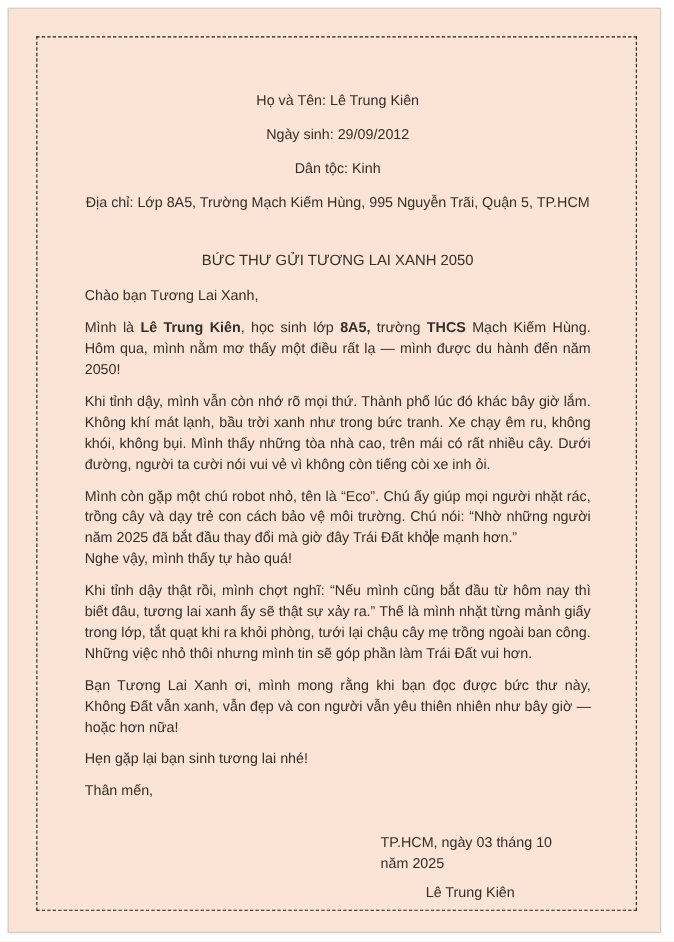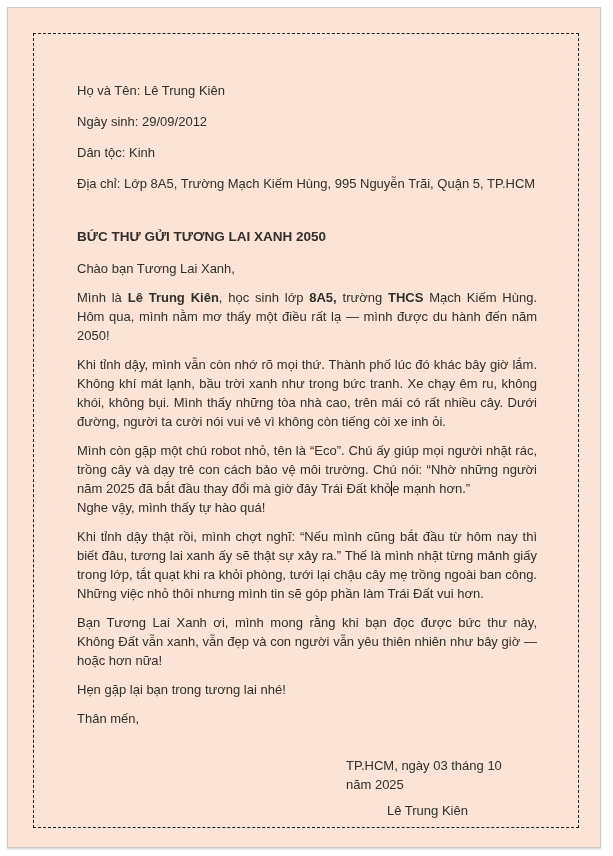--- a/index.html
+++ b/index.html
@@ -21,24 +21,25 @@
   }
   .dashed-frame {
     position: absolute;
     left: 25px; top: 25px; right: 21px; bottom: 19px;
     border: 1.5px dashed #1c1c1c;
     padding: 47px 41px 0 43px;
     color: #332f2b;
     font-size: 13px;
     line-height: 19px;
   }
-  .info-line { margin: 0 0 12px 0; }
+  .info-line { margin: 0 0 12px 0; text-align: center; }
   .letter-title {
-    font-weight: bold;
+    font-weight: normal;
     font-size: 13.5px;
+    text-align: center;
     margin: 34px 0 13px 0;
   }
   .greeting { margin: 0 0 10px 0; }
   .para {
     margin: 0 0 10px 0;
     text-align: justify;
     white-space: pre-line;
   }
   .farewell, .sign-off { margin: 0 0 10px 0; }
   .sign-off { margin-bottom: 0; }
@@ -73,20 +74,20 @@
 
     <p class="greeting">Chào bạn Tương Lai Xanh,</p>
 
     <p class="para">Mình là <b>Lê Trung Kiên</b>, học sinh lớp <b>8A5,</b> trường <b>THCS</b> Mạch Kiếm Hùng. Hôm qua, mình nằm mơ thấy một điều rất lạ — mình được du hành đến năm 2050!</p>
     <p class="para">Khi tỉnh dậy, mình vẫn còn nhớ rõ mọi thứ. Thành phố lúc đó khác bây giờ lắm. Không khí mát lạnh, bầu trời xanh như trong bức tranh. Xe chạy êm ru, không khói, không bụi. Mình thấy những tòa nhà cao, trên mái có rất nhiều cây. Dưới đường, người ta cười nói vui vẻ vì không còn tiếng còi xe inh ỏi.</p>
     <p class="para">Mình còn gặp một chú robot nhỏ, tên là “Eco”. Chú ấy giúp mọi người nhặt rác, trồng cây và dạy trẻ con cách bảo vệ môi trường. Chú nói: “Nhờ những người năm 2025 đã bắt đầu thay đổi mà giờ đây Trái Đất khỏ<span class="caret"></span>e mạnh hơn.”
 Nghe vậy, mình thấy tự hào quá!</p>
     <p class="para">Khi tỉnh dậy thật rồi, mình chợt nghĩ: “Nếu mình cũng bắt đầu từ hôm nay thì biết đâu, tương lai xanh ấy sẽ thật sự xảy ra.” Thế là mình nhặt từng mảnh giấy trong lớp, tắt quạt khi ra khỏi phòng, tưới lại chậu cây mẹ trồng ngoài ban công. Những việc nhỏ thôi nhưng mình tin sẽ góp phần làm Trái Đất vui hơn.</p>
     <p class="para">Bạn Tương Lai Xanh ơi, mình mong rằng khi bạn đọc được bức thư này, Không Đất vẫn xanh, vẫn đẹp và con người vẫn yêu thiên nhiên như bây giờ — hoặc hơn nữa!</p>
 
-    <p class="farewell">Hẹn gặp lại bạn trong tương lai nhé!</p>
+    <p class="farewell">Hẹn gặp lại bạn sinh tương lai nhé!</p>
     <p class="sign-off">Thân mến,</p>
 
     <div class="place-date">TP.HCM, ngày 03 tháng 10 năm 2025</div>
     <div class="signature">Lê Trung Kiên</div>
 
   </div>
 </div>
 
 </body></html>

